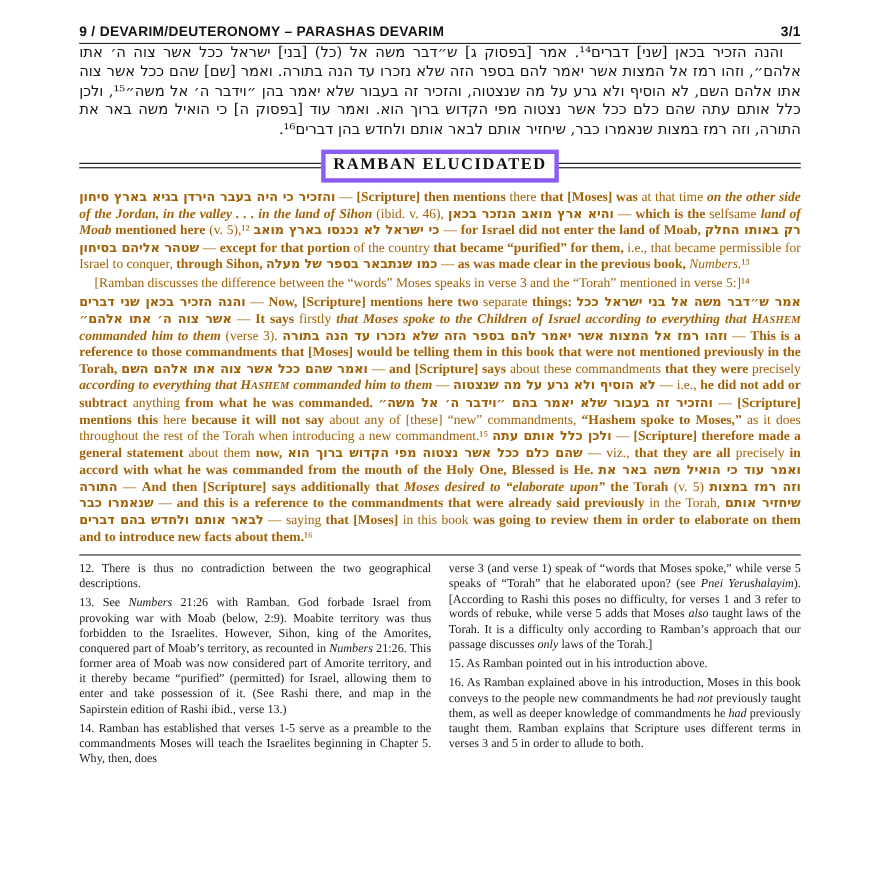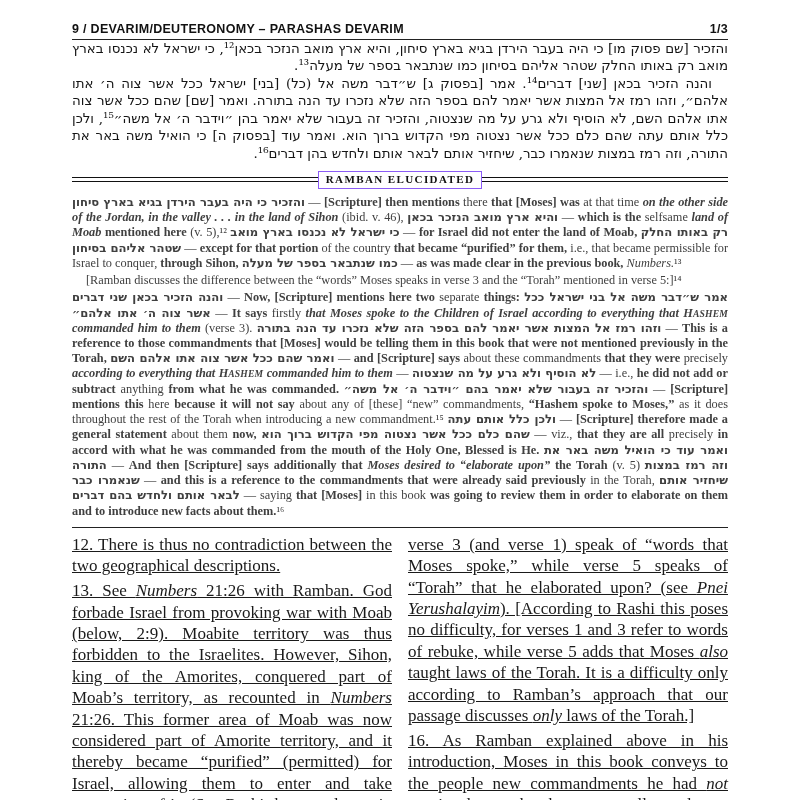--- a/index.html
+++ b/index.html
@@ -31,55 +31,54 @@
     margin:0;direction:rtl;text-align:justify;
     font-size:13.4px;line-height:1.3;
     font-family:"DejaVu Serif","DejaVu Sans",serif;color:#141414;
   }
   .heb-block p.indent{text-indent:16px;}
 
   
   .banner{display:flex;align-items:center;margin:9px 0 6px 0;}
   .banner .dbl{flex:1;height:3px;border-top:1px solid #111;border-bottom:1px solid #111;}
   .banner .lbl{
-    border:1px solid #8b5cf6;padding:0 7px;font-size:11px;font-weight:bold;
+    border:4px solid #8b5cf6;padding:0 7px;font-size:15px;font-weight:bold;
     letter-spacing:1.4px;line-height:1.45;white-space:nowrap;color:#111;
     font-family:"Liberation Serif",serif;
   }
 
   
-  .eluc p{margin:0;text-align:justify;font-size:12.3px;line-height:1.24;color:#404040;}
+  .eluc p{margin:0;text-align:justify;font-size:12.3px;line-height:1.24;color:#a16207;}
   .eluc p.bracket{text-indent:14px;margin:2px 0 2px 0;}
   .eluc .he{
     font-weight:bold;direction:rtl;unicode-bidi:isolate;
     font-family:"DejaVu Serif","DejaVu Sans",serif;font-size:11.6px;
   }
   .eluc .en{unicode-bidi:isolate;}
   .hsm span{font-size:.78em;letter-spacing:.2px;font-family:Liberation Serif, serif;}
 
   
   .fnrule{border:0;border-top:1px solid #222;margin:8px 0 6px 0;}
   .fncols{display:flex;gap:16px;}
   .fncol{flex:1;min-width:0;}
-  .fncol p{margin:0 0 3.5px 0;text-align:justify;font-size:17px;line-height:1.26;color:#1a1a1a;text-decoration:underline;}
+  .fncol p{margin:0 0 3.5px 0;text-align:justify;font-size:11px;line-height:1.26;color:#1a1a1a;}
 </style>
 </head>
 <body>
 
 <div class="page">
 
   <div class="hdr">
     <span>9 / DEVARIM/DEUTERONOMY  –  PARASHAS DEVARIM</span>
-    <span>1/3</span>
+    <span>3/1</span>
   </div>
   <hr class="hdr-rule">
 
 
   <div class="heb-block">
-    <p>והזכיר [שם פסוק מו] כי היה בעבר הירדן בגיא בארץ סיחון, והיא ארץ מואב הנזכר בכאן¹², כי ישראל לא נכנסו בארץ מואב רק באותו החלק שטהר אליהם בסיחון כמו שנתבאר בספר של מעלה¹³.</p>
     <p class="indent">והנה הזכיר בכאן [שני] דברים¹⁴. אמר [בפסוק ג] ש״דבר משה אל (כל) [בני] ישראל ככל אשר צוה ה׳ אתו אלהם״, וזהו רמז אל המצות אשר יאמר להם בספר הזה שלא נזכרו עד הנה בתורה. ואמר [שם] שהם ככל אשר צוה אתו אלהם השם, לא הוסיף ולא גרע על מה שנצטוה, והזכיר זה בעבור שלא יאמר בהן ״וידבר ה׳ אל משה״¹⁵, ולכן כלל אותם עתה שהם כלם ככל אשר נצטוה מפי הקדוש ברוך הוא. ואמר עוד [בפסוק ה] כי הואיל משה באר את התורה, וזה רמז במצות שנאמרו כבר, שיחזיר אותם לבאר אותם ולחדש בהן דברים¹⁶.</p>
   </div>
 
   <div class="banner">
     <span class="dbl"></span>
     <span class="lbl">RAMBAN ELUCIDATED</span>
     <span class="dbl"></span>
   </div>
 
   <div class="eluc">
@@ -91,17 +90,18 @@
   <hr class="fnrule">
 
   <div class="fncols">
     <div class="fncol">
         <p>12. There is thus no contradiction between the two geographical descriptions.</p>
         <p>13. See <i>Numbers</i> 21:26 with Ramban. God forbade Israel from provoking war with Moab (below, 2:9). Moabite territory was thus forbidden to the Israelites. However, Sihon, king of the Amorites, conquered part of Moab’s territory, as recounted in <i>Numbers</i> 21:26. This former area of Moab was now considered part of Amorite territory, and it thereby became “purified” (permitted) for Israel, allowing them to enter and take possession of it. (See Rashi there, and map in the Sapirstein edition of Rashi ibid., verse 13.)</p>
         <p>14. Ramban has established that verses 1-5 serve as a preamble to the commandments Moses will teach the Israelites beginning in Chapter 5. Why, then, does</p>
       </div>
     <div class="fncol">
         <p>verse 3 (and verse 1) speak of “words that Moses spoke,” while verse 5 speaks of “Torah” that he elaborated upon? (see <i>Pnei Yerushalayim</i>). [According to Rashi this poses no difficulty, for verses 1 and 3 refer to words of rebuke, while verse 5 adds that Moses <i>also</i> taught laws of the Torah. It is a difficulty only according to Ramban’s approach that our passage discusses <i>only</i> laws of the Torah.]</p>
+        <p>15. As Ramban pointed out in his introduction above.</p>
         <p>16. As Ramban explained above in his introduction, Moses in this book conveys to the people new commandments he had <i>not</i> previously taught them, as well as deeper knowledge of commandments he <i>had</i> previously taught them. Ramban explains that Scripture uses different terms in verses 3 and 5 in order to allude to both.</p>
       </div>
   </div>
 
 </div>
 
 </body></html>

